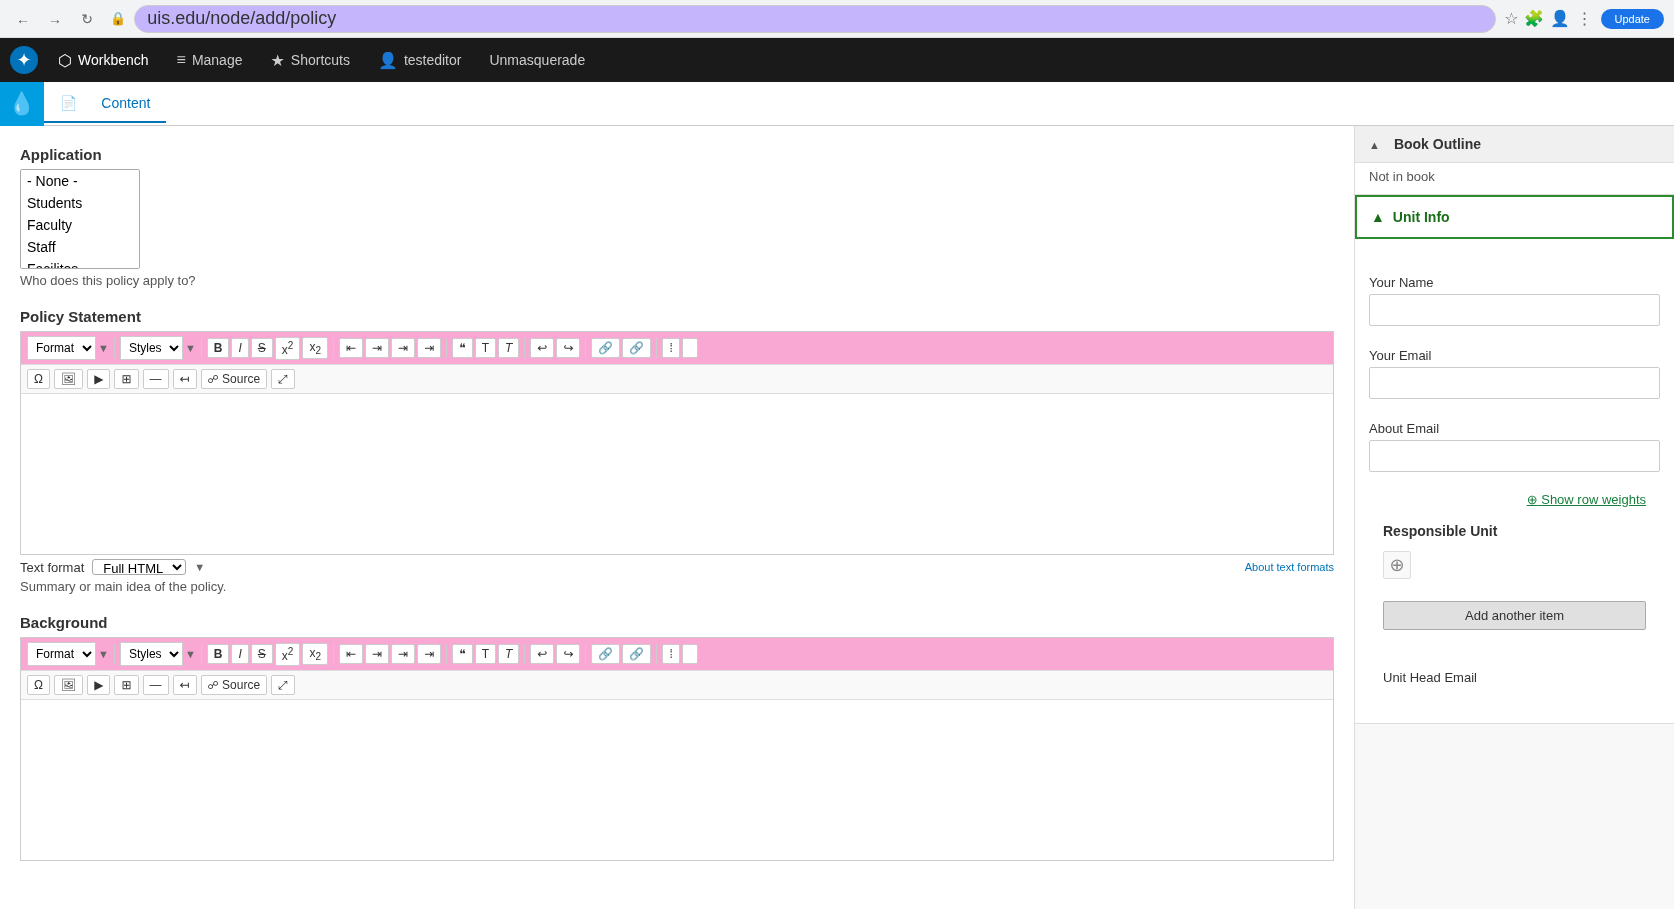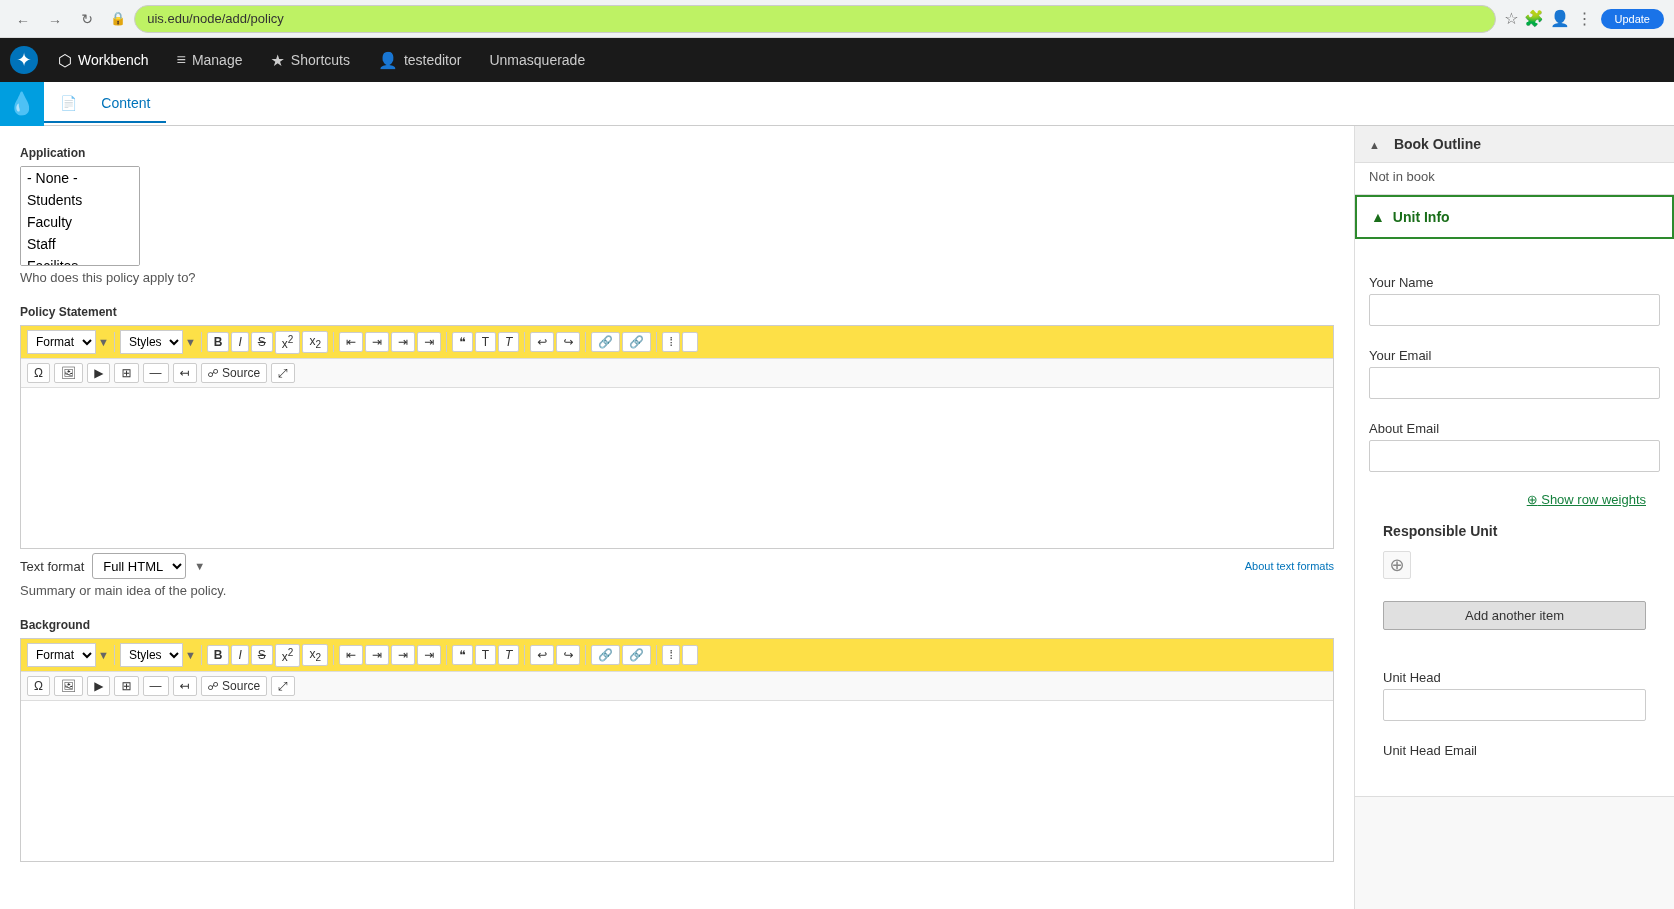--- a/index.html
+++ b/index.html
@@ -16,21 +16,21 @@
       gap: 8px;
     }
     .browser-controls { display: flex; gap: 6px; align-items: center; }
     .browser-btn {
       width: 26px; height: 26px; border-radius: 50%; border: none; background: transparent;
       cursor: pointer; display: flex; align-items: center; justify-content: center;
       color: #666; font-size: 14px;
     }
     .address-bar {
       flex: 1; height: 28px; border: 1px solid #ccc; border-radius: 14px;
-      padding: 0 12px; font-size: 13px; background: #bef264; color: #333;
+      padding: 0 12px; font-size: 18px; background: #c4b5fd; color: #333;
     }
     .browser-actions { display: flex; gap: 6px; align-items: center; color: #666; }
     .browser-actions span { font-size: 16px; cursor: pointer; }
     .update-btn {
       background: #1a73e8; color: white; border: none; border-radius: 14px;
       padding: 4px 14px; font-size: 11px; cursor: pointer; font-weight: 500;
     }
 
     
     .admin-nav {
@@ -62,38 +62,38 @@
 
     
     .sidebar {
       width: 320px; background: #f8f8f8; border-left: 1px solid #ddd;
       overflow-y: auto; padding: 0;
     }
 
     
     .form-section { margin-bottom: 20px; }
     .form-label {
-      display: block; font-weight: bold; margin-bottom: 6px; font-size: 12px;
+      display: block; font-weight: bold; margin-bottom: 6px; font-size: 15px;
     }
     .form-hint { font-size: 13px; color: #555; margin-top: 4px; }
 
     
     .app-select {
       width: 120px; height: 100px; border: 1px solid #aaa;
       font-size: 14px; background: white; overflow-y: scroll;
     }
     .app-select option { padding: 3px 6px; }
 
     
     .rte-wrapper {
       border: 1px solid #ccc; background: white; margin-bottom: 4px;
     }
     .rte-toolbar {
       display: flex; flex-wrap: wrap; align-items: center; gap: 2px;
-      padding: 4px 6px; border-bottom: 1px solid #ddd; background: #fde047;
+      padding: 4px 6px; border-bottom: 1px solid #ddd; background: #f9a8d4;
     }
     .rte-toolbar-row2 {
       display: flex; align-items: center; gap: 4px;
       padding: 4px 6px; border-bottom: 1px solid #ddd; background: #f9f9f9;
     }
     .rte-btn {
       padding: 2px 6px; border: 1px solid #ccc; background: white;
       cursor: pointer; font-size: 12px; border-radius: 2px; color: #333;
     }
     .rte-select {
@@ -102,21 +102,21 @@
     }
     .rte-body { min-height: 160px; padding: 8px; }
     .rte-divider { width: 1px; height: 20px; background: #ccc; margin: 0 3px; }
 
     .text-format-row {
       display: flex; align-items: center; justify-content: space-between;
       margin-bottom: 4px; flex-wrap: wrap; gap: 8px;
     }
     .text-format-label { font-size: 13px; color: #333; }
     .text-format-select {
-      height: 26px; border: 1px solid #aaa; font-size: 13px; padding: 0 6px;
+      height: 16px; border: 1px solid #aaa; font-size: 13px; padding: 0 6px;
       background: white; border-radius: 3px;
     }
     .about-link { font-size: 11px; color: #0073ba; text-decoration: none; cursor: pointer; margin-left: 36px; }
 
     
     .sidebar-section {
       border-bottom: 1px solid #ddd; padding: 0;
     }
     .sidebar-section-header {
       display: flex; align-items: center; gap: 8px;
@@ -405,24 +405,20 @@
           <div class="responsible-unit-label">Responsible Unit</div>
           <div style="padding: 4px 0;">
             <span class="drag-handle">⊕</span>
           </div>
         </div>
 
         <button class="add-another-btn">Add another item</button>
 
         <div class="unit-head-section">
           <div class="sidebar-field">
-            <label class="sidebar-field-label">Unit Head</label>
-            <input class="sidebar-input" type="text" style="">
-          </div>
-          <div class="sidebar-field">
             <label class="sidebar-field-label">Unit Head Email</label>
           </div>
         </div>
       </div>
     </div>
 
   </div>
 
 </div>
 

